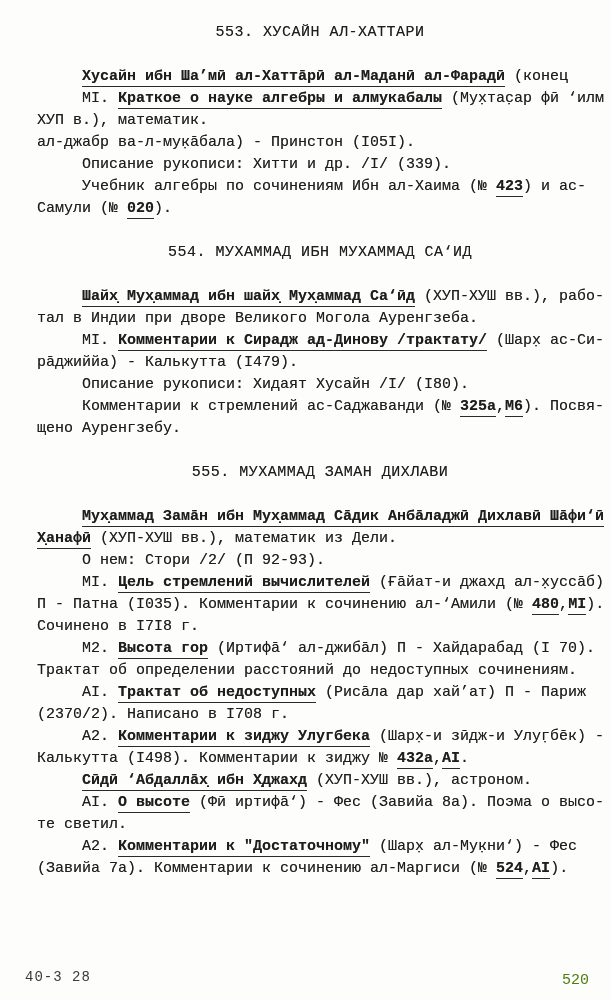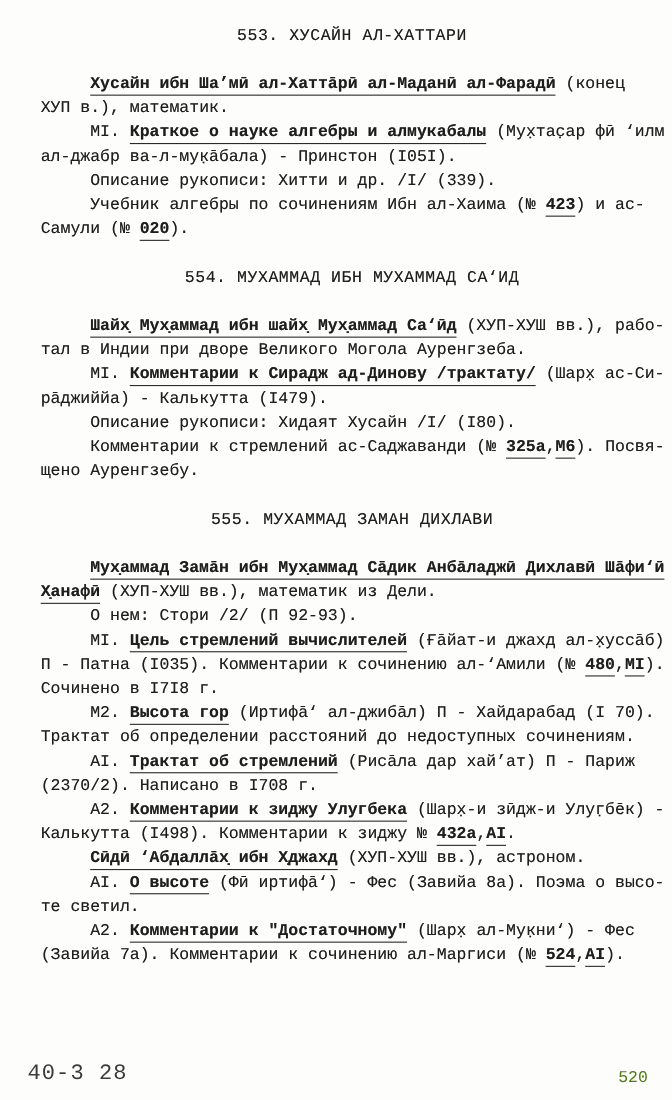--- a/index.html
+++ b/index.html
@@ -26,43 +26,43 @@
   .line.ind { padding-left: 45px; }
   .u {
     border-bottom: 1.5px solid #2a2a2a;
     padding-bottom: 1px;
     font-weight: bold;
   }
   .footer-left {
     position: absolute;
     left: 25px;
     bottom: 12px;
-    font-size: 20px;
+    font-size: 14px;
     letter-spacing: 1px;
     color: #3a3a3a;
     text-shadow: none;
   }
   .footer-right {
     position: absolute;
     right: 22px;
     bottom: 8px;
     font-size: 15px;
     color: #4d7c0f;
     text-shadow: none;
   }
 </style>
 </head>
 <body>
 
 <div class="page">
   <div id="doc">
       <div class="heading">553. ХУСАЙН АЛ-ХАТТАРИ</div>
       <div class="line ind"><span class="u">Хусайн ибн Ша’мӣ ал-Хаттāрӣ ал-Маданӣ ал-Фарадӣ</span><span> (конец</span></div>
+      <div class="line ind"><span>МI. </span><span class="u">Краткое о науке алгебры и алмукабалы</span><span> (Мух̣тас̣ар фӣ ‘илм</span></div>
       <div class="line"><span>ХУП в.), математик.</span></div>
-      <div class="line ind"><span>МI. </span><span class="u">Краткое о науке алгебры и алмукабалы</span><span> (Мух̣тас̣ар фӣ ‘илм</span></div>
       <div class="line"><span>ал-джабр ва-л-мук̣āбала) - Принстон (I05I).</span></div>
       <div class="line ind"><span>Описание рукописи: Хитти и др. /I/ (339).</span></div>
       <div class="line ind"><span>Учебник алгебры по сочинениям Ибн ал-Хаима (№ </span><span class="u">423</span><span>) и ас-</span></div>
       <div class="line"><span>Самули (№ </span><span class="u">020</span><span>).</span></div>
       <div class="heading">554. МУХАММАД ИБН МУХАММАД СА‘ИД</div>
       <div class="line ind"><span class="u">Шайх̣ Мух̣аммад ибн шайх̣ Мух̣аммад Са‘ӣд</span><span> (ХУП-ХУШ вв.), рабо-</span></div>
       <div class="line"><span>тал в Индии при дворе Великого Могола Ауренгзеба.</span></div>
       <div class="line ind"><span>МI. </span><span class="u">Комментарии к Сирадж ад-Динову /трактату/</span><span> (Шарх̣ ас-Си-</span></div>
       <div class="line"><span>рāджиййа) - Калькутта (I479).</span></div>
       <div class="line ind"><span>Описание рукописи: Хидаят Хусайн /I/ (I80).</span></div>
@@ -70,21 +70,21 @@
       <div class="line"><span>щено Ауренгзебу.</span></div>
       <div class="heading">555. МУХАММАД ЗАМАН ДИХЛАВИ</div>
       <div class="line ind"><span class="u">Мух̣аммад Замāн ибн Мух̣аммад Сāдик Анбāладжӣ Дихлавӣ Шāфи‘ӣ</span></div>
       <div class="line"><span class="u">Х̣анафӣ</span><span> (ХУП-ХУШ вв.), математик из Дели.</span></div>
       <div class="line ind"><span>О нем: Стори /2/ (П 92-93).</span></div>
       <div class="line ind"><span>МI. </span><span class="u">Цель стремлений вычислителей</span><span> (Ғāйат-и джахд ал-х̣уссāб)</span></div>
       <div class="line"><span>П - Патна (I035). Комментарии к сочинению ал-‘Амили (№ </span><span class="u">480</span><span>,</span><span class="u">МI</span><span>).</span></div>
       <div class="line"><span>Сочинено в I7I8 г.</span></div>
       <div class="line ind"><span>М2. </span><span class="u">Высота гор</span><span> (Иртифā‘ ал-джибāл) П - Хайдарабад (I 70).</span></div>
       <div class="line"><span>Трактат об определении расстояний до недоступных сочинениям.</span></div>
-      <div class="line ind"><span>АI. </span><span class="u">Трактат об стремлений</span><span> (Рисāла дар хай’ат) П - Париж</span></div>
+      <div class="line ind"><span>АI. </span><span class="u">Трактат об недоступных</span><span> (Рисāла дар хай’ат) П - Париж</span></div>
       <div class="line"><span>(2370/2). Написано в I708 г.</span></div>
       <div class="line ind"><span>А2. </span><span class="u">Комментарии к зиджу Улугбека</span><span> (Шарх̣-и зӣдж-и Улуг̣бēк) -</span></div>
       <div class="line"><span>Калькутта (I498). Комментарии к зиджу № </span><span class="u">432а</span><span>,</span><span class="u">АI</span><span>.</span></div>
       <div class="line ind"><span class="u">Сӣдӣ ‘Абдаллāх̣ ибн Х̣джахд</span><span> (ХУП-ХУШ вв.), астроном.</span></div>
       <div class="line ind"><span>АI. </span><span class="u">О высоте</span><span> (Фӣ иртифā‘) - Фес (Завийа 8а). Поэма о высо-</span></div>
       <div class="line"><span>те светил.</span></div>
       <div class="line ind"><span>А2. </span><span class="u">Комментарии к "Достаточному"</span><span> (Шарх̣ ал-Мук̣ни‘) - Фес</span></div>
       <div class="line"><span>(Завийа 7а). Комментарии к сочинению ал-Маргиси (№ </span><span class="u">524</span><span>,</span><span class="u">АI</span><span>).</span></div>
     </div>
   <div class="footer-left">40-3 28</div>

